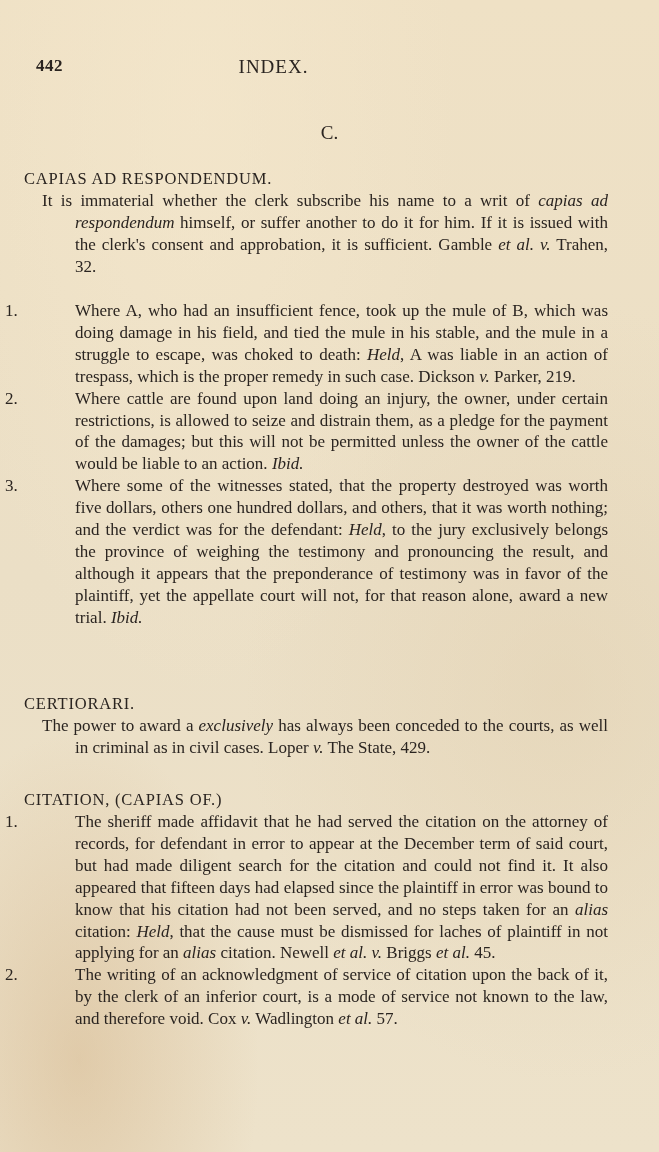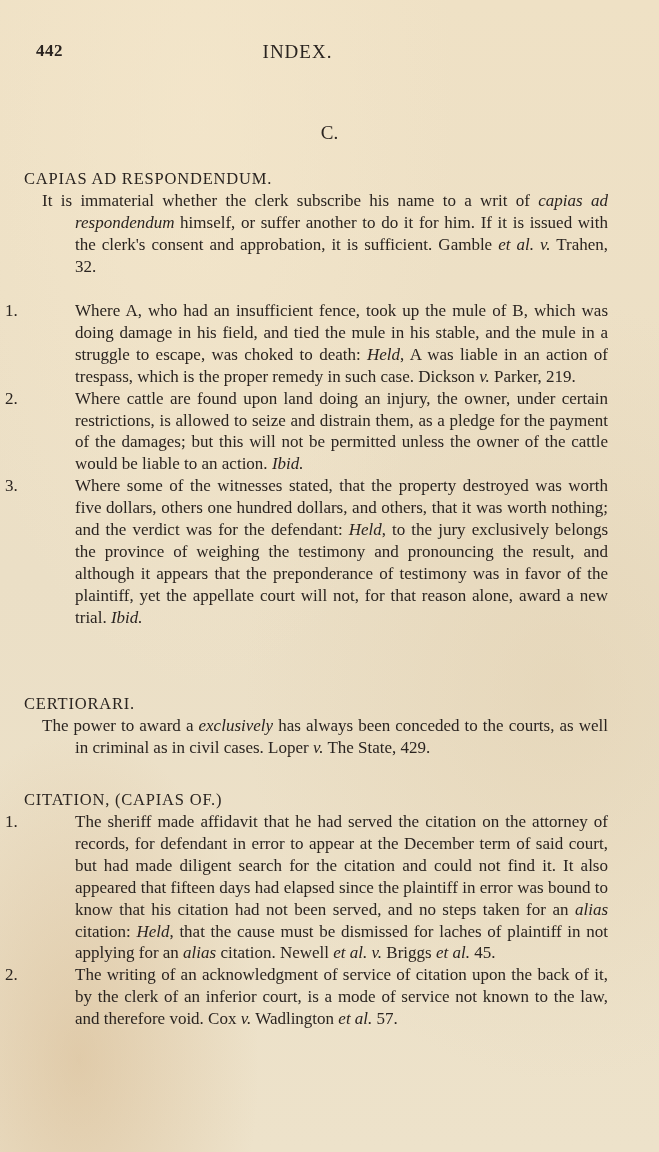--- a/index.html
+++ b/index.html
@@ -12,29 +12,29 @@
         radial-gradient(ellipse at 12% 92%, rgba(200,160,110,0.35) 0%, rgba(200,160,110,0) 22%),
         radial-gradient(ellipse at 30% 10%, rgba(245,232,205,0.6) 0%, rgba(245,232,205,0) 40%),
         radial-gradient(ellipse at 85% 60%, rgba(220,200,165,0.35) 0%, rgba(220,200,165,0) 40%),
         linear-gradient(180deg, #efe1c5 0%, #ebdfc6 50%, #ede2ca 100%);
       color: #2a2420;
       font-family: "Liberation Serif", "DejaVu Serif", serif;
       position: relative;
     }
     .page { position: absolute; left: 0; top: 0; width: 659px; height: 1152px; }
     .running-head {
-      position: absolute; top: 41px; left: 0; width: 659px; height: 24px; text-decoration: underline;
+      position: absolute; top: 56px; left: 0; width: 659px; height: 24px; text-decoration: underline;
     }
     .page-number {
       position: absolute; left: 36px; top: 0;
       font-size: 17px; font-weight: bold; letter-spacing: 0.5px;
     }
     .running-title {
       position: absolute; left: 0; width: 547px; text-align: center; top: 0;
-      font-size: 19px; letter-spacing: 1px; padding-left: 24px;
+      font-size: 19px; letter-spacing: 1px;
     }
     .section-letter {
       position: absolute; top: 122px; left: 0; width: 659px; text-align: center;
       font-size: 19px;
     }
     .entry { position: absolute; left: 24px; width: 584px; }
     .entry-heading {
       font-size: 16.5px; letter-spacing: 0.8px; line-height: 22px; margin: 0;
       font-weight: normal;
     }

